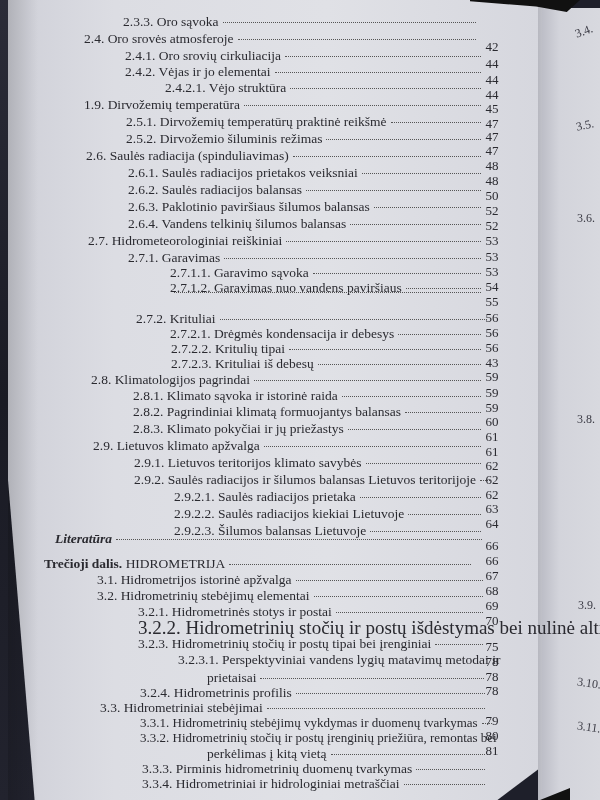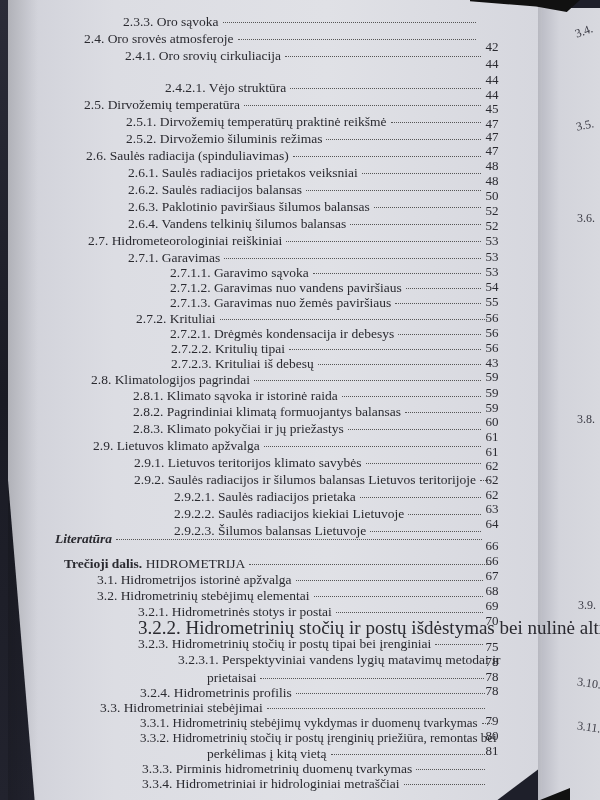--- a/index.html
+++ b/index.html
@@ -80,26 +80,30 @@
       <span class="dots"></span>
     </div>
   <div class="row" style="left:84px;top:31px;width:395px">
       <span class="label">2.4. Oro srovės atmosferoje</span>
       <span class="dots"></span>
     </div>
   <div class="row" style="left:125px;top:48px;width:359px">
       <span class="label">2.4.1. Oro srovių cirkuliacija</span>
       <span class="dots"></span>
     </div>
+  <div class="row" style="left:125px;top:64px;width:359px">
+      <span class="label">2.4.2. Vėjas ir jo elementai</span>
+      <span class="dots"></span>
+    </div>
   <div class="row" style="left:165px;top:80px;width:319px">
       <span class="label">2.4.2.1. Vėjo struktūra</span>
       <span class="dots"></span>
     </div>
   <div class="row" style="left:84px;top:97px;width:400px">
-      <span class="label">2.5. Dirvožemių temperatūra</span>
+      <span class="label">1.9. Dirvožemių temperatūra</span>
       <span class="dots"></span>
     </div>
   <div class="row" style="left:126px;top:114px;width:358px">
       <span class="label">2.5.1. Dirvožemių temperatūrų praktinė reikšmė</span>
       <span class="dots"></span>
     </div>
   <div class="row" style="left:126px;top:131px;width:358px">
       <span class="label">2.5.2. Dirvožemio šiluminis režimas</span>
       <span class="dots"></span>
     </div>
@@ -133,21 +137,20 @@
     </div>
   <div class="row" style="left:170px;top:265px;width:314px">
       <span class="label">2.7.1.1. Garavimo sąvoka</span>
       <span class="dots"></span>
     </div>
   <div class="row" style="left:170px;top:280px;width:314px">
       <span class="label">2.7.1.2. Garavimas nuo vandens paviršiaus</span>
       <span class="dots"></span>
     </div>
   <div class="row" style="left:170px;top:295px;width:314px">
-      <span class="label">2.7.1.3. Garavimas nuo žemės paviršiaus</span>
       <span class="dots"></span>
     </div>
   <div class="row" style="left:136px;top:311px;width:354px">
       <span class="label">2.7.2. Krituliai</span>
       <span class="dots"></span>
     </div>
   <div class="row" style="left:170px;top:326px;width:314px">
       <span class="label">2.7.2.1. Drėgmės kondensacija ir debesys</span>
       <span class="dots"></span>
     </div>
@@ -196,21 +199,21 @@
       <span class="dots"></span>
     </div>
   <div class="row" style="left:174px;top:523px;width:310px">
       <span class="label">2.9.2.3. Šilumos balansas Lietuvoje</span>
       <span class="dots"></span>
     </div>
   <div class="row italic" style="left:55px;top:531px;width:430px">
       <span class="label">Literatūra</span>
       <span class="dots"></span>
     </div>
-  <div class="row" style="left:64px;top:556px;width:430px">
+  <div class="row" style="left:44px;top:556px;width:430px">
       <span class="label"><span class="bold">Trečioji dalis.</span><span> HIDROMETRIJA</span></span>
       <span class="dots"></span>
     </div>
   <div class="row" style="left:97px;top:572px;width:389px">
       <span class="label">3.1. Hidrometrijos istorinė apžvalga</span>
       <span class="dots"></span>
     </div>
   <div class="row" style="left:97px;top:588px;width:389px">
       <span class="label">3.2. Hidrometrinių stebėjimų elementai</span>
       <span class="dots"></span>

